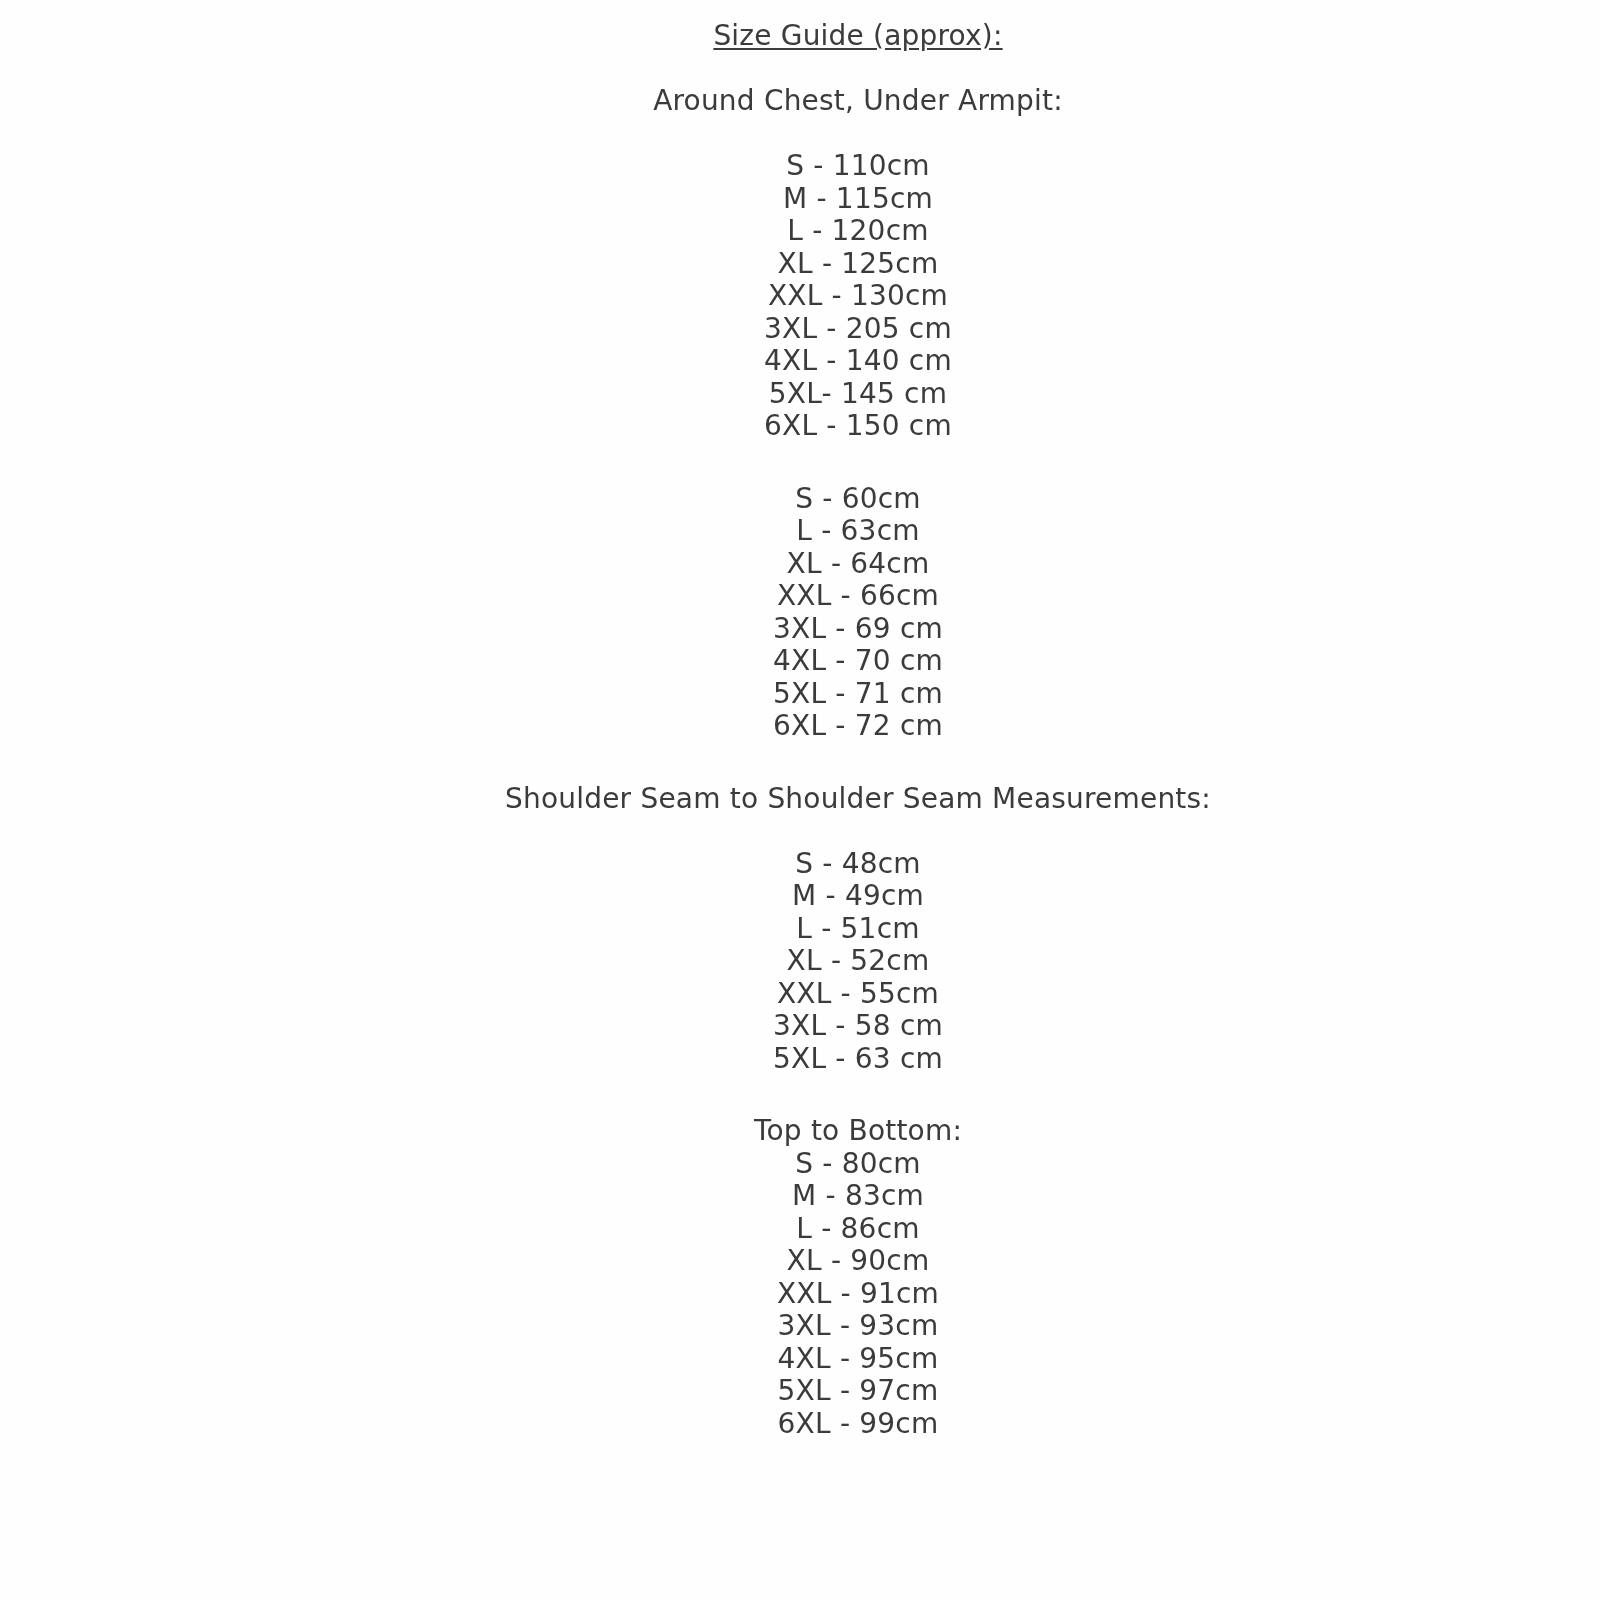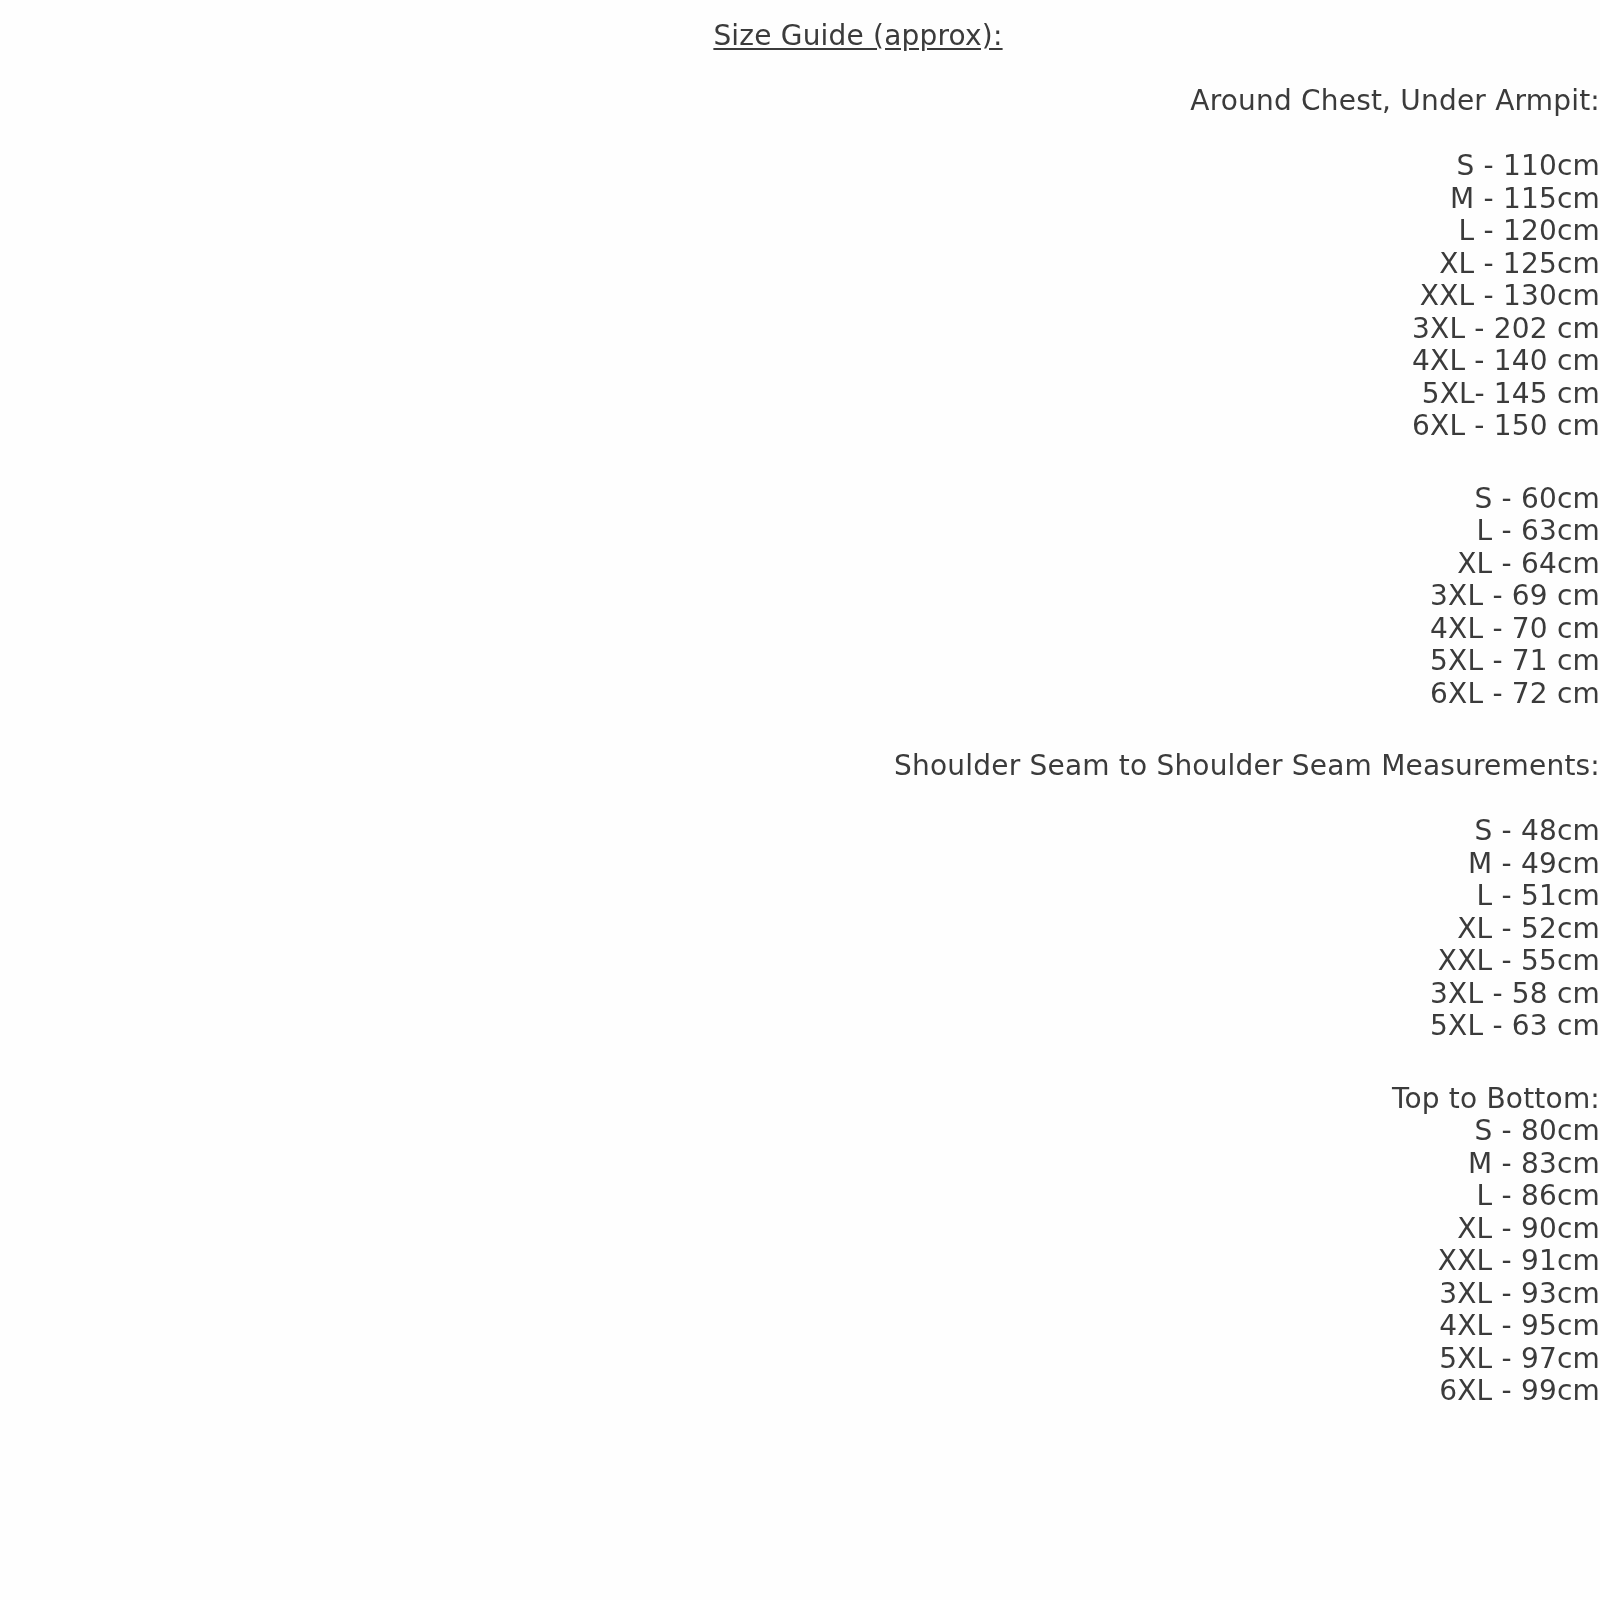--- a/index.html
+++ b/index.html
@@ -28,21 +28,20 @@
   }
   .title {
     font-size: 28px;
     font-weight: normal;
     text-decoration: underline;
     text-underline-offset: 3px;
     margin: 0 0 32.5px 0;
   }
   .section {
     margin: 0 0 40px 0;
-    text-align: right;
   }
   .section:last-child {
     margin-bottom: 0;
   }
   .heading {
     margin: 0;
   }
   .heading.gap-after {
     margin-bottom: 32.5px;
   }
@@ -59,32 +58,33 @@
     <h1 class="title">Size Guide (approx):</h1>
 
     <div class="section">
       <div class="heading gap-after">Around Chest, Under Armpit:</div>
       <div class="rows">
           <div class="row">S - 110cm</div>
           <div class="row">M - 115cm</div>
           <div class="row">L - 120cm</div>
           <div class="row">XL - 125cm</div>
           <div class="row">XXL - 130cm</div>
-          <div class="row">3XL - 202 cm</div>
+          <div class="row">3XL - 205 cm</div>
           <div class="row">4XL - 140 cm</div>
           <div class="row">5XL- 145 cm</div>
           <div class="row">6XL - 150 cm</div>
         </div>
     </div>
 
     <div class="section">
       <div class="rows">
           <div class="row">S - 60cm</div>
           <div class="row">L - 63cm</div>
           <div class="row">XL - 64cm</div>
+          <div class="row">XXL - 66cm</div>
           <div class="row">3XL - 69 cm</div>
           <div class="row">4XL - 70 cm</div>
           <div class="row">5XL - 71 cm</div>
           <div class="row">6XL - 72 cm</div>
         </div>
     </div>
 
     <div class="section">
       <div class="heading gap-after">Shoulder Seam to Shoulder Seam Measurements:</div>
       <div class="rows">

